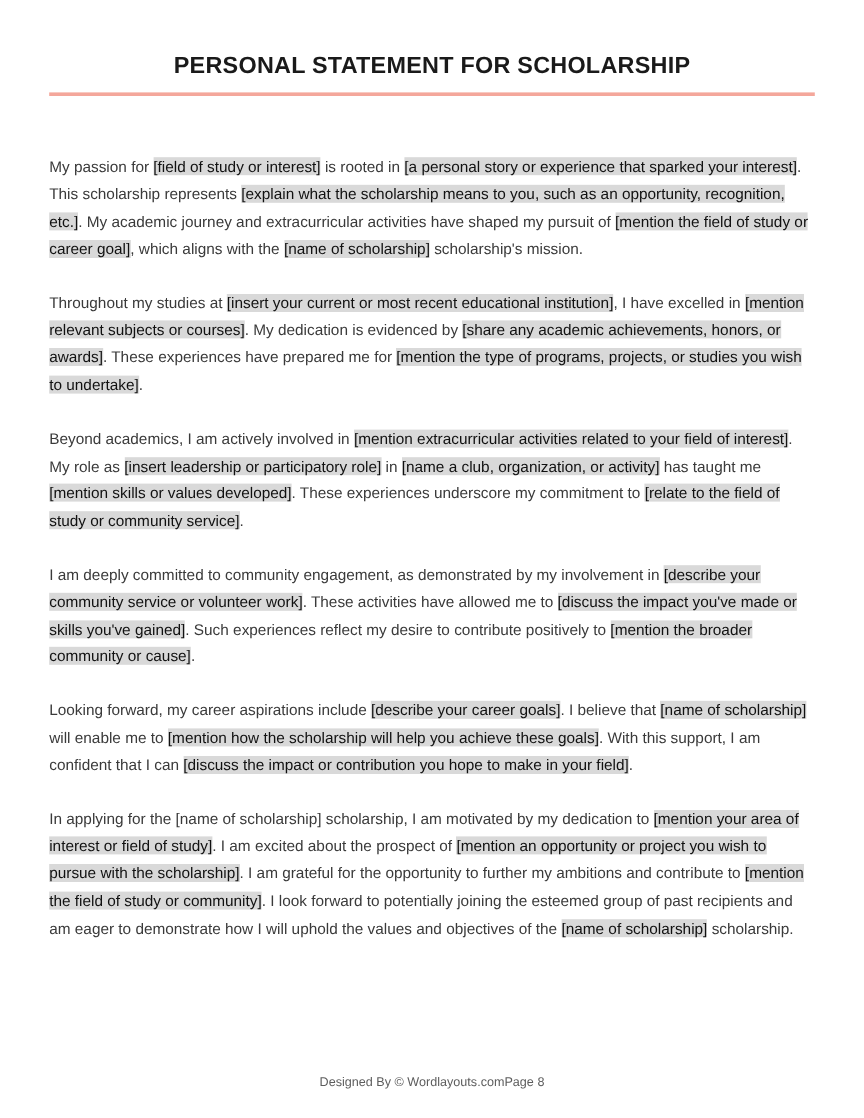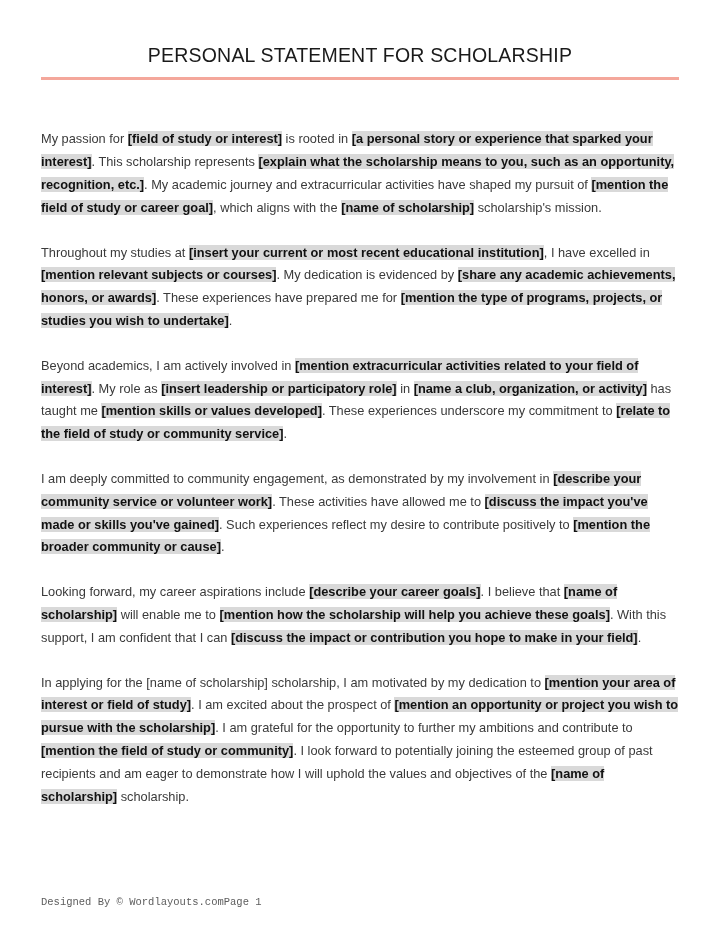--- a/index.html
+++ b/index.html
@@ -18,21 +18,21 @@
   .page {
     width: 720px;
     height: 932px;
     box-sizing: border-box;
     padding: 0 41px;
     position: relative;
   }
   .doc-title {
     text-align: center;
     font-size: 19.5px;
-    font-weight: normal;
+    font-weight: bold;
     letter-spacing: 0.2px;
     color: #1a1a1a;
     margin: 0;
     padding-top: 44px;
     line-height: 1.15;
   }
   .title-rule {
     height: 3px;
     background: #f4a79b;
     margin-top: 11px;
@@ -43,37 +43,36 @@
   }
   .para {
     font-size: 12.8px;
     line-height: 22.8px;
     color: #3a3a3a;
     margin: 0 0 22px 0;
     text-align: left;
   }
   .para:last-child { margin-bottom: 8px; }
   .ph {
-    font-weight: bold;
+    font-weight: normal;
     color: #111111;
     background: #d9d9d9;
     box-decoration-break: clone;
     -webkit-box-decoration-break: clone;
   }
   .footer {
     position: absolute;
     left: 41px;
     right: 41px;
     bottom: 24px;
     display: flex;
-    justify-content: flex-start;
+    justify-content: center;
     align-items: baseline;
     font-size: 10.5px;
     color: #5d5d5d;
-    font-family: Liberation Mono, monospace;
   }
 </style>
 </head>
 <body>
 
 <div class="page">
 
   <h1 class="doc-title">PERSONAL STATEMENT FOR SCHOLARSHIP</h1>
   <div class="title-rule"></div>
 
@@ -81,16 +80,16 @@
       <p class="para"><span>My passion for </span><span class="ph">[field of study or interest]</span><span> is rooted in </span><span class="ph">[a personal story or experience that sparked your interest]</span><span>. This scholarship represents </span><span class="ph">[explain what the scholarship means to you, such as an opportunity, recognition, etc.]</span><span>. My academic journey and extracurricular activities have shaped my pursuit of </span><span class="ph">[mention the field of study or career goal]</span><span>, which aligns with the </span><span class="ph">[name of scholarship]</span><span> scholarship's mission.</span></p>
       <p class="para"><span>Throughout my studies at </span><span class="ph">[insert your current or most recent educational institution]</span><span>, I have excelled in </span><span class="ph">[mention relevant subjects or courses]</span><span>. My dedication is evidenced by </span><span class="ph">[share any academic achievements, honors, or awards]</span><span>. These experiences have prepared me for </span><span class="ph">[mention the type of programs, projects, or studies you wish to undertake]</span><span>.</span></p>
       <p class="para"><span>Beyond academics, I am actively involved in </span><span class="ph">[mention extracurricular activities related to your field of interest]</span><span>. My role as </span><span class="ph">[insert leadership or participatory role]</span><span> in </span><span class="ph">[name a club, organization, or activity]</span><span> has taught me </span><span class="ph">[mention skills or values developed]</span><span>. These experiences underscore my commitment to </span><span class="ph">[relate to the field of study or community service]</span><span>.</span></p>
       <p class="para"><span>I am deeply committed to community engagement, as demonstrated by my involvement in </span><span class="ph">[describe your community service or volunteer work]</span><span>. These activities have allowed me to </span><span class="ph">[discuss the impact you've made or skills you've gained]</span><span>. Such experiences reflect my desire to contribute positively to </span><span class="ph">[mention the broader community or cause]</span><span>.</span></p>
       <p class="para"><span>Looking forward, my career aspirations include </span><span class="ph">[describe your career goals]</span><span>. I believe that </span><span class="ph">[name of scholarship]</span><span> will enable me to </span><span class="ph">[mention how the scholarship will help you achieve these goals]</span><span>. With this support, I am confident that I can </span><span class="ph">[discuss the impact or contribution you hope to make in your field]</span><span>.</span></p>
       <p class="para"><span>In applying for the [name of scholarship] scholarship, I am motivated by my dedication to </span><span class="ph">[mention your area of interest or field of study]</span><span>. I am excited about the prospect of </span><span class="ph">[mention an opportunity or project you wish to pursue with the scholarship]</span><span>. I am grateful for the opportunity to further my ambitions and contribute to </span><span class="ph">[mention the field of study or community]</span><span>. I look forward to potentially joining the esteemed group of past recipients and am eager to demonstrate how I will uphold the values and objectives of the </span><span class="ph">[name of scholarship]</span><span> scholarship.</span></p>
     </div>
 
   <div class="footer">
     <span>Designed By © Wordlayouts.com</span>
-    <span>Page 1</span>
+    <span>Page 8</span>
   </div>
 
 </div>
 
 </body></html>

